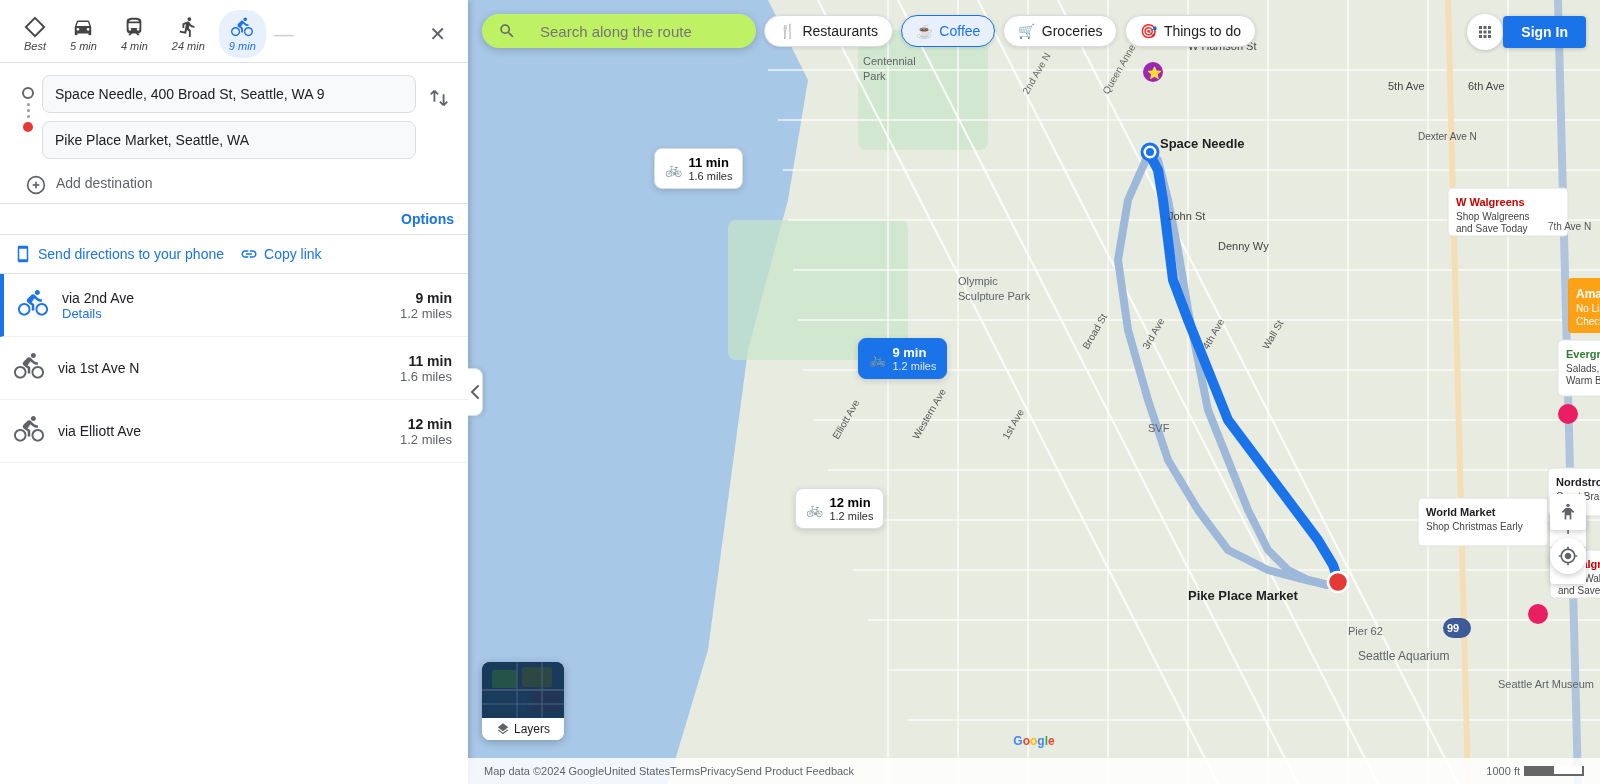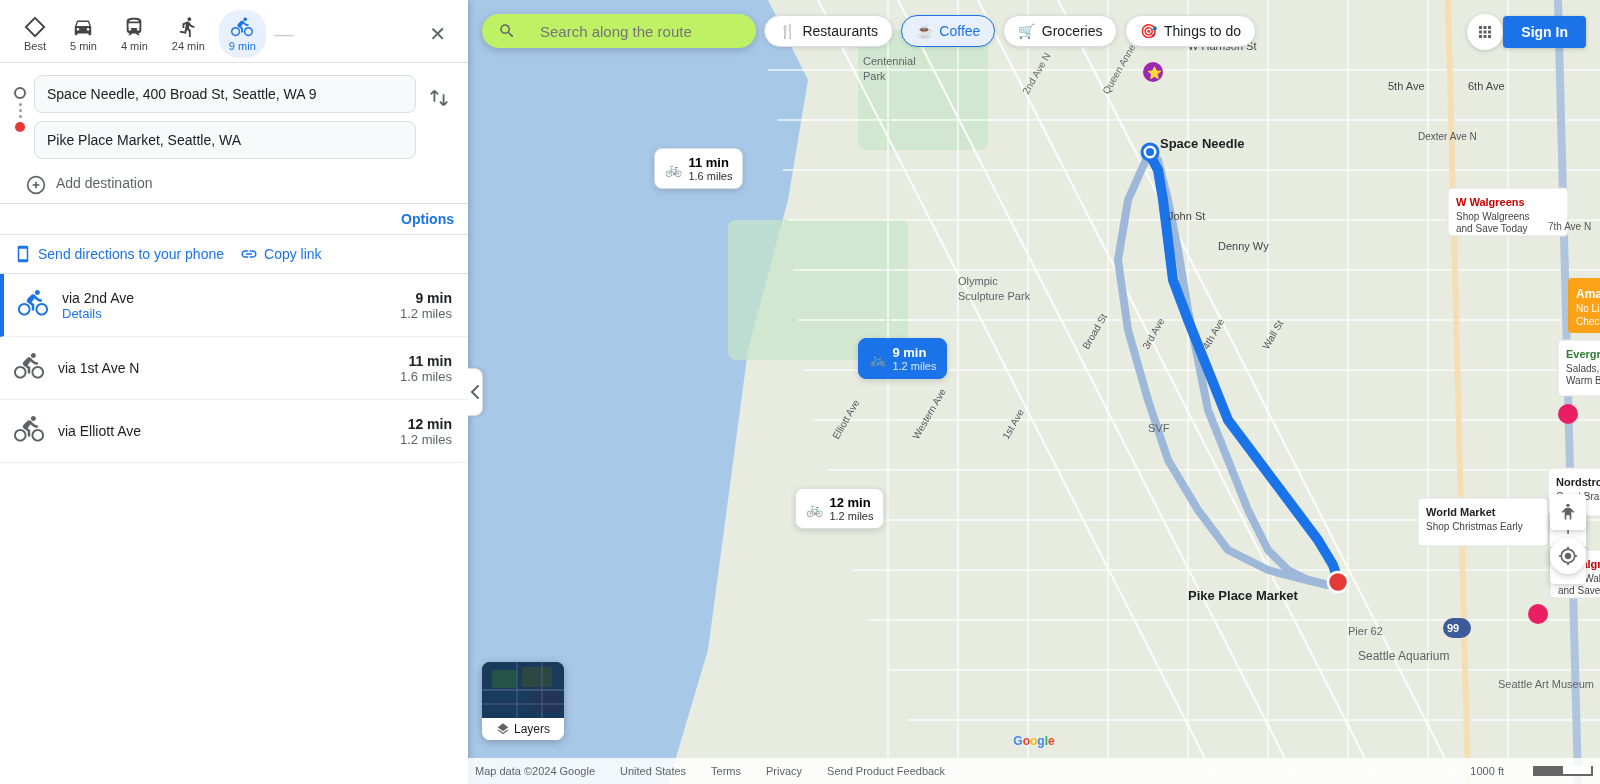--- a/index.html
+++ b/index.html
@@ -35,34 +35,34 @@
       cursor: pointer;
       font-size: 12px;
       color: #444;
       gap: 2px;
     }
     .transport-mode.active {
       background: #e8f0fe;
       color: #1a73e8;
     }
     .transport-mode svg { width: 22px; height: 22px; }
-    .transport-mode .mode-label { font-size: 11px; }
+    .transport-mode .mode-label { font-size: 11px; font-style: italic; }
     .close-btn {
       margin-left: auto;
       background: none;
       border: none;
       cursor: pointer;
       font-size: 20px;
       color: #5f6368;
       padding: 4px 8px;
     }
 
     
     .route-inputs {
-      padding: 12px 14px 8px 14px;
+      padding: 12px 14px 8px 22px;
       display: flex;
       align-items: flex-start;
       gap: 8px;
     }
     .route-icons {
       display: flex;
       flex-direction: column;
       align-items: center;
       padding-top: 12px;
       gap: 0;
@@ -340,24 +340,24 @@
 
     
     .map-bottom-bar {
       position: absolute;
       bottom: 0;
       left: 0;
       right: 0;
       height: 26px;
       display: flex;
       align-items: center;
-      padding: 0 7px;
+      padding: 0 16px;
       font-size: 11px;
       color: #5f6368;
-      gap: 25px;
+      gap: 0;
       background: rgba(255,255,255,0.85);
       z-index: 20;
     }
     .map-bottom-bar a { color: #5f6368; text-decoration: none; }
 
     
     .route-bubble {
       position: absolute;
       background: #fff;
       border: 1px solid #dadce0;

